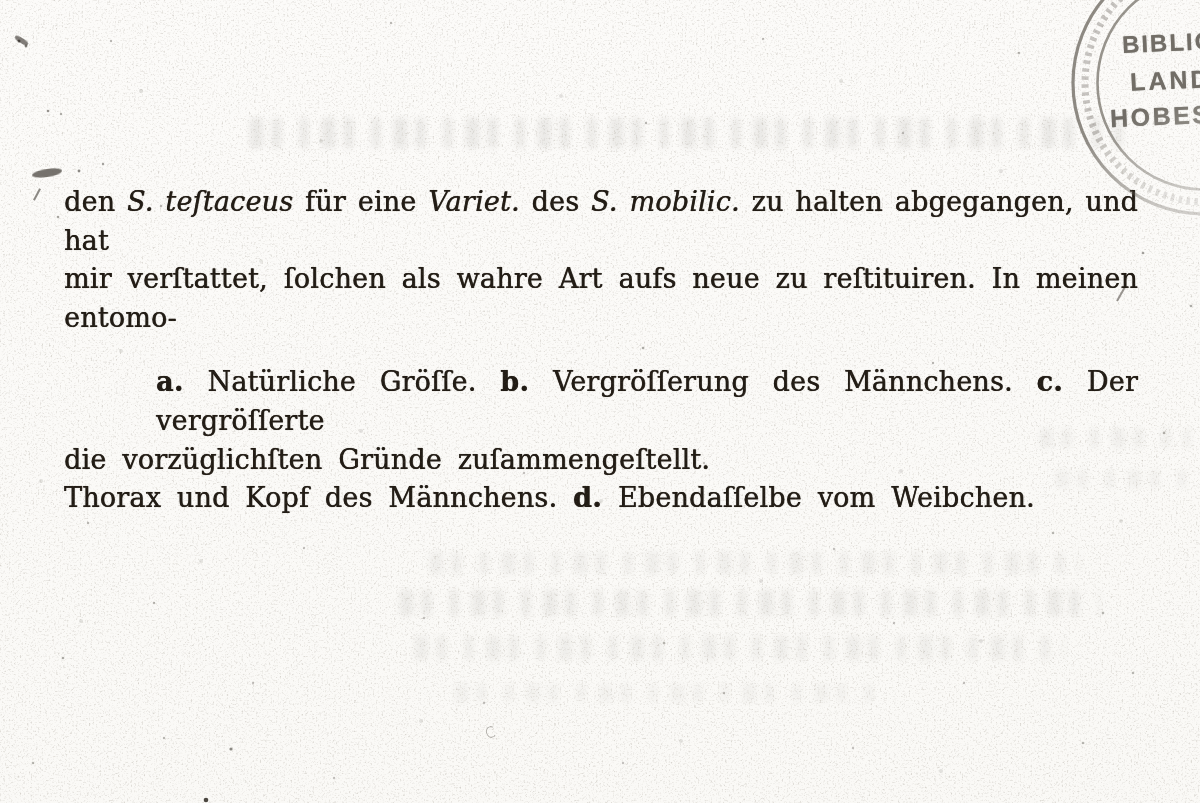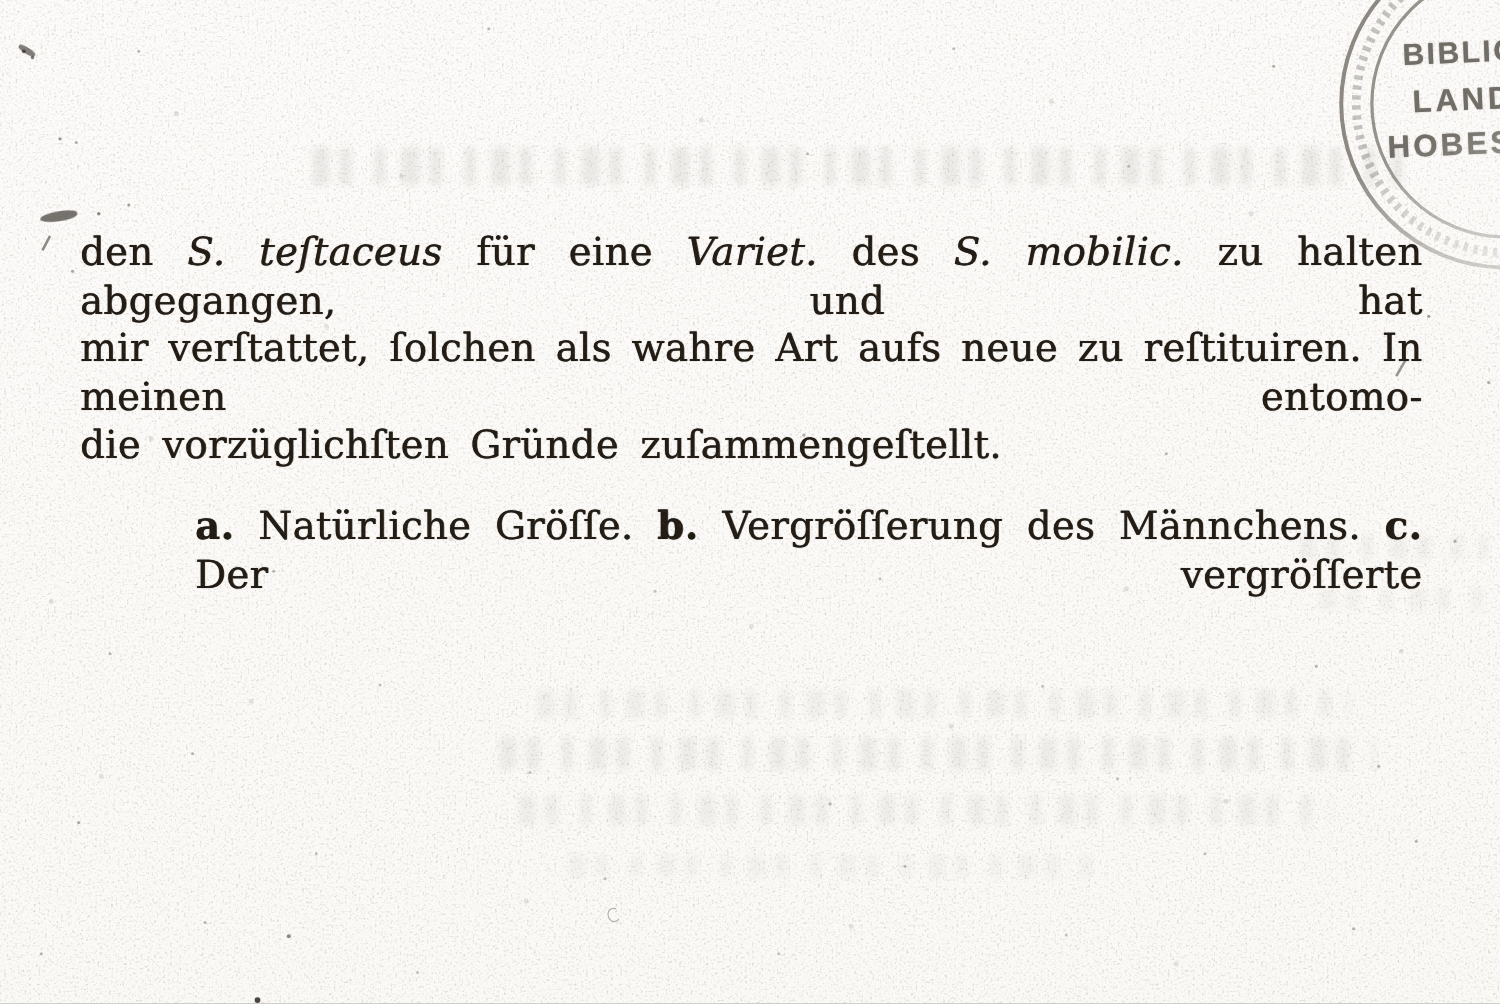--- a/index.html
+++ b/index.html
@@ -7,21 +7,21 @@
   html,body { background:#9a9a9a; }
   .page {
     position:relative; width:1200px; height:803px; overflow:hidden;
     background: linear-gradient(175deg, var(--paper) 0%, var(--paper2) 100%);
     font-family:"DejaVu Serif","Liberation Serif",serif;
   }
 
   
   .textblock {
     position:absolute; left:64px; top:183px; width:1074px;
-    color:var(--ink); font-size:31px; line-height:38.6px; letter-spacing:0.2px;
+    color:var(--ink); font-size:27px; line-height:38.6px; letter-spacing:0.2px;
     text-shadow: 0.45px 0 0 rgba(33,27,20,0.65), 0 0 0.7px rgba(33,27,20,0.75);
   }
   .line { text-align:justify; text-align-last:justify; }
   .line.left { text-align:left; text-align-last:left; word-spacing:7px; }
   .indent { padding-left:92px; }
   .p2-start { margin-top:26px; }
   .it { font-style:italic; }
   .ref { font-weight:bold; letter-spacing:0.4px; }
 
   
@@ -117,22 +117,23 @@
   <div class="ghost g2"></div>
   <div class="ghost g3"></div>
   <div class="ghost g4"></div>
   <div class="ghost g5"></div>
   <div class="ghost g6"></div>
   <div class="ghost g7"></div>
 
   <div class="textblock">
     <p class="line"><span>den </span><span class="it">S. teſtaceus</span><span> für eine </span><span class="it">Variet.</span><span> des </span><span class="it">S. mobilic.</span><span> zu halten abgegangen, und hat</span></p>
     <p class="line">mir verſtattet, ſolchen als wahre Art aufs neue zu reſtituiren. In meinen entomo-</p>
+    <p class="line indent p2-start"><span class="ref">a.</span><span> Natürliche Gröſſe. </span><span class="ref">b.</span><span> Vergröſſerung des Männchens. </span><span class="ref">c.</span><span> Der vergröſſerte</span></p>
     <p class="line left">die vorzüglichſten Gründe zuſammengeſtellt.</p>
-    <p class="line indent p2-start"><span class="ref">a.</span><span> Natürliche Gröſſe. </span><span class="ref">b.</span><span> Vergröſſerung des Männchens. </span><span class="ref">c.</span><span> Der vergröſſerte</span></p>
+    <p class="line left"><span>Thorax und Kopf des Männchens. </span><span class="ref">d.</span><span> Ebendaſſelbe vom Weibchen.</span></p>
   </div>
 
   <div class="stamp">
     <svg viewBox="0 0 300 300">
       <circle cx="150" cy="150" r="131" fill="none" stroke="#5b564e" stroke-width="3.2" opacity="0.72"></circle>
       <circle cx="150" cy="150" r="119" fill="none" stroke="#5b564e" stroke-width="7" stroke-dasharray="3.5 4.5" opacity="0.35" transform="rotate(12 150 150)"></circle>
       <circle cx="150" cy="150" r="106.5" fill="none" stroke="#5b564e" stroke-width="2.6" opacity="0.66"></circle>
     </svg>
     <div class="stamp-line stamp-line-1">BIBLIO</div>
     <div class="stamp-line stamp-line-2">LAND</div>

